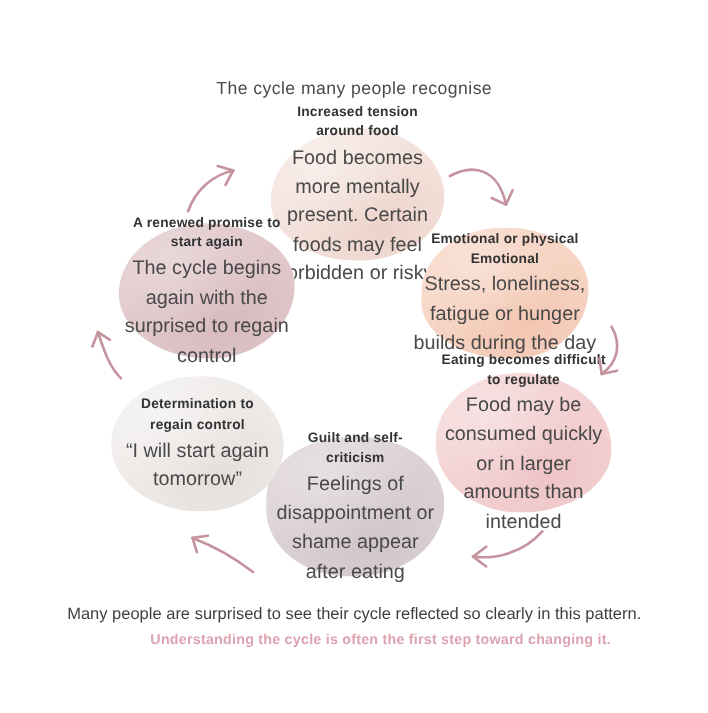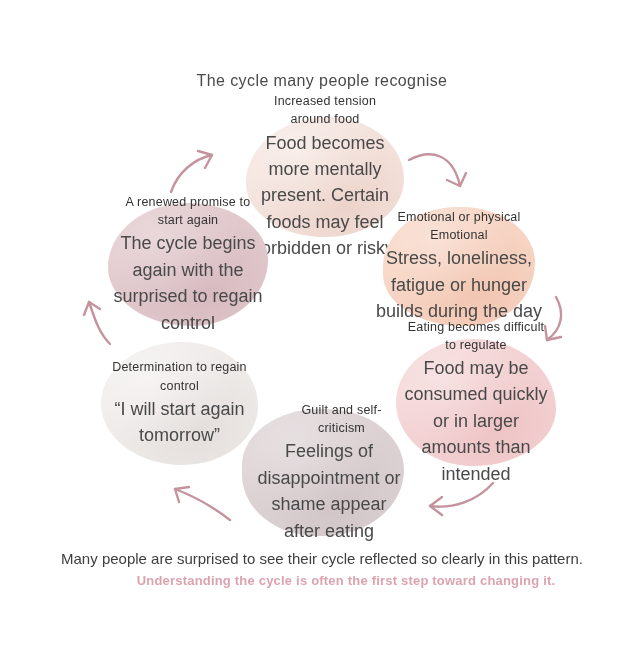--- a/index.html
+++ b/index.html
@@ -19,21 +19,21 @@
     color:#4a4a4a;
   }
   .node{
     position:absolute;
     display:flex;flex-direction:column;
     justify-content:center;align-items:center;
     text-align:center;
     box-sizing:border-box;
   }
   .node-title{
-    font-weight:normal;font-size:12.5px;line-height:1.45;
+    font-weight:bold;font-size:12.5px;line-height:1.45;
     color:#333333;letter-spacing:.2px;margin-bottom:1px;
   }
   .node-quote,.node-body{
     font-size:18px;line-height:1.47;color:#494949;
   }
   
   .n1{left:246px;top:117px;width:158px;height:120px;
     border-radius:52% 48% 50% 50%/55% 52% 48% 45%;
     background:
       radial-gradient(ellipse at 32% 28%,rgba(255,255,255,.45) 0%,rgba(255,255,255,0) 55%),
@@ -41,25 +41,25 @@
   .n2{left:383px;top:207px;width:152px;height:119px;
     border-radius:50% 50% 46% 54%/52% 48% 55% 45%;
     background:
       radial-gradient(ellipse at 35% 30%,rgba(255,255,255,.35) 0%,rgba(255,255,255,0) 55%),
       radial-gradient(ellipse at 60% 70%,#f2c5b0 0%,#f7d6c6 70%);}
   .n3{left:396px;top:339px;width:160px;height:127px;
     border-radius:48% 52% 52% 48%/50% 55% 45% 50%;
     background:
       radial-gradient(ellipse at 30% 32%,rgba(255,255,255,.38) 0%,rgba(255,255,255,0) 55%),
       radial-gradient(ellipse at 62% 68%,#eec3c5 0%,#f4d4d5 70%);}
-  .n4{left:242px;top:409px;width:162px;height:127px;
+  .n4{left:242px;top:397px;width:162px;height:127px;
     border-radius:50% 50% 52% 48%/46% 50% 54% 50%;
     background:
       radial-gradient(ellipse at 34% 28%,rgba(255,255,255,.35) 0%,rgba(255,255,255,0) 55%),
-      radial-gradient(ellipse at 58% 72%,#d0c4c7 0%,#ddd3d5 70%); align-items: flex-end;}
+      radial-gradient(ellipse at 58% 72%,#d0c4c7 0%,#ddd3d5 70%);}
   .n5{left:101px;top:342px;width:157px;height:123px;
     border-radius:52% 48% 48% 52%/50% 52% 48% 50%;
     background:
       radial-gradient(ellipse at 30% 30%,rgba(255,255,255,.5) 0%,rgba(255,255,255,0) 55%),
       radial-gradient(ellipse at 60% 70%,#e4dedb 0%,#efecea 70%);}
   .n6{left:108px;top:203px;width:160px;height:123px;
     border-radius:50% 50% 48% 52%/52% 46% 54% 48%;
     background:
       radial-gradient(ellipse at 33% 30%,rgba(255,255,255,.3) 0%,rgba(255,255,255,0) 55%),
       radial-gradient(ellipse at 60% 70%,#d6b9be 0%,#e2cacd 70%); justify-content: center;}

